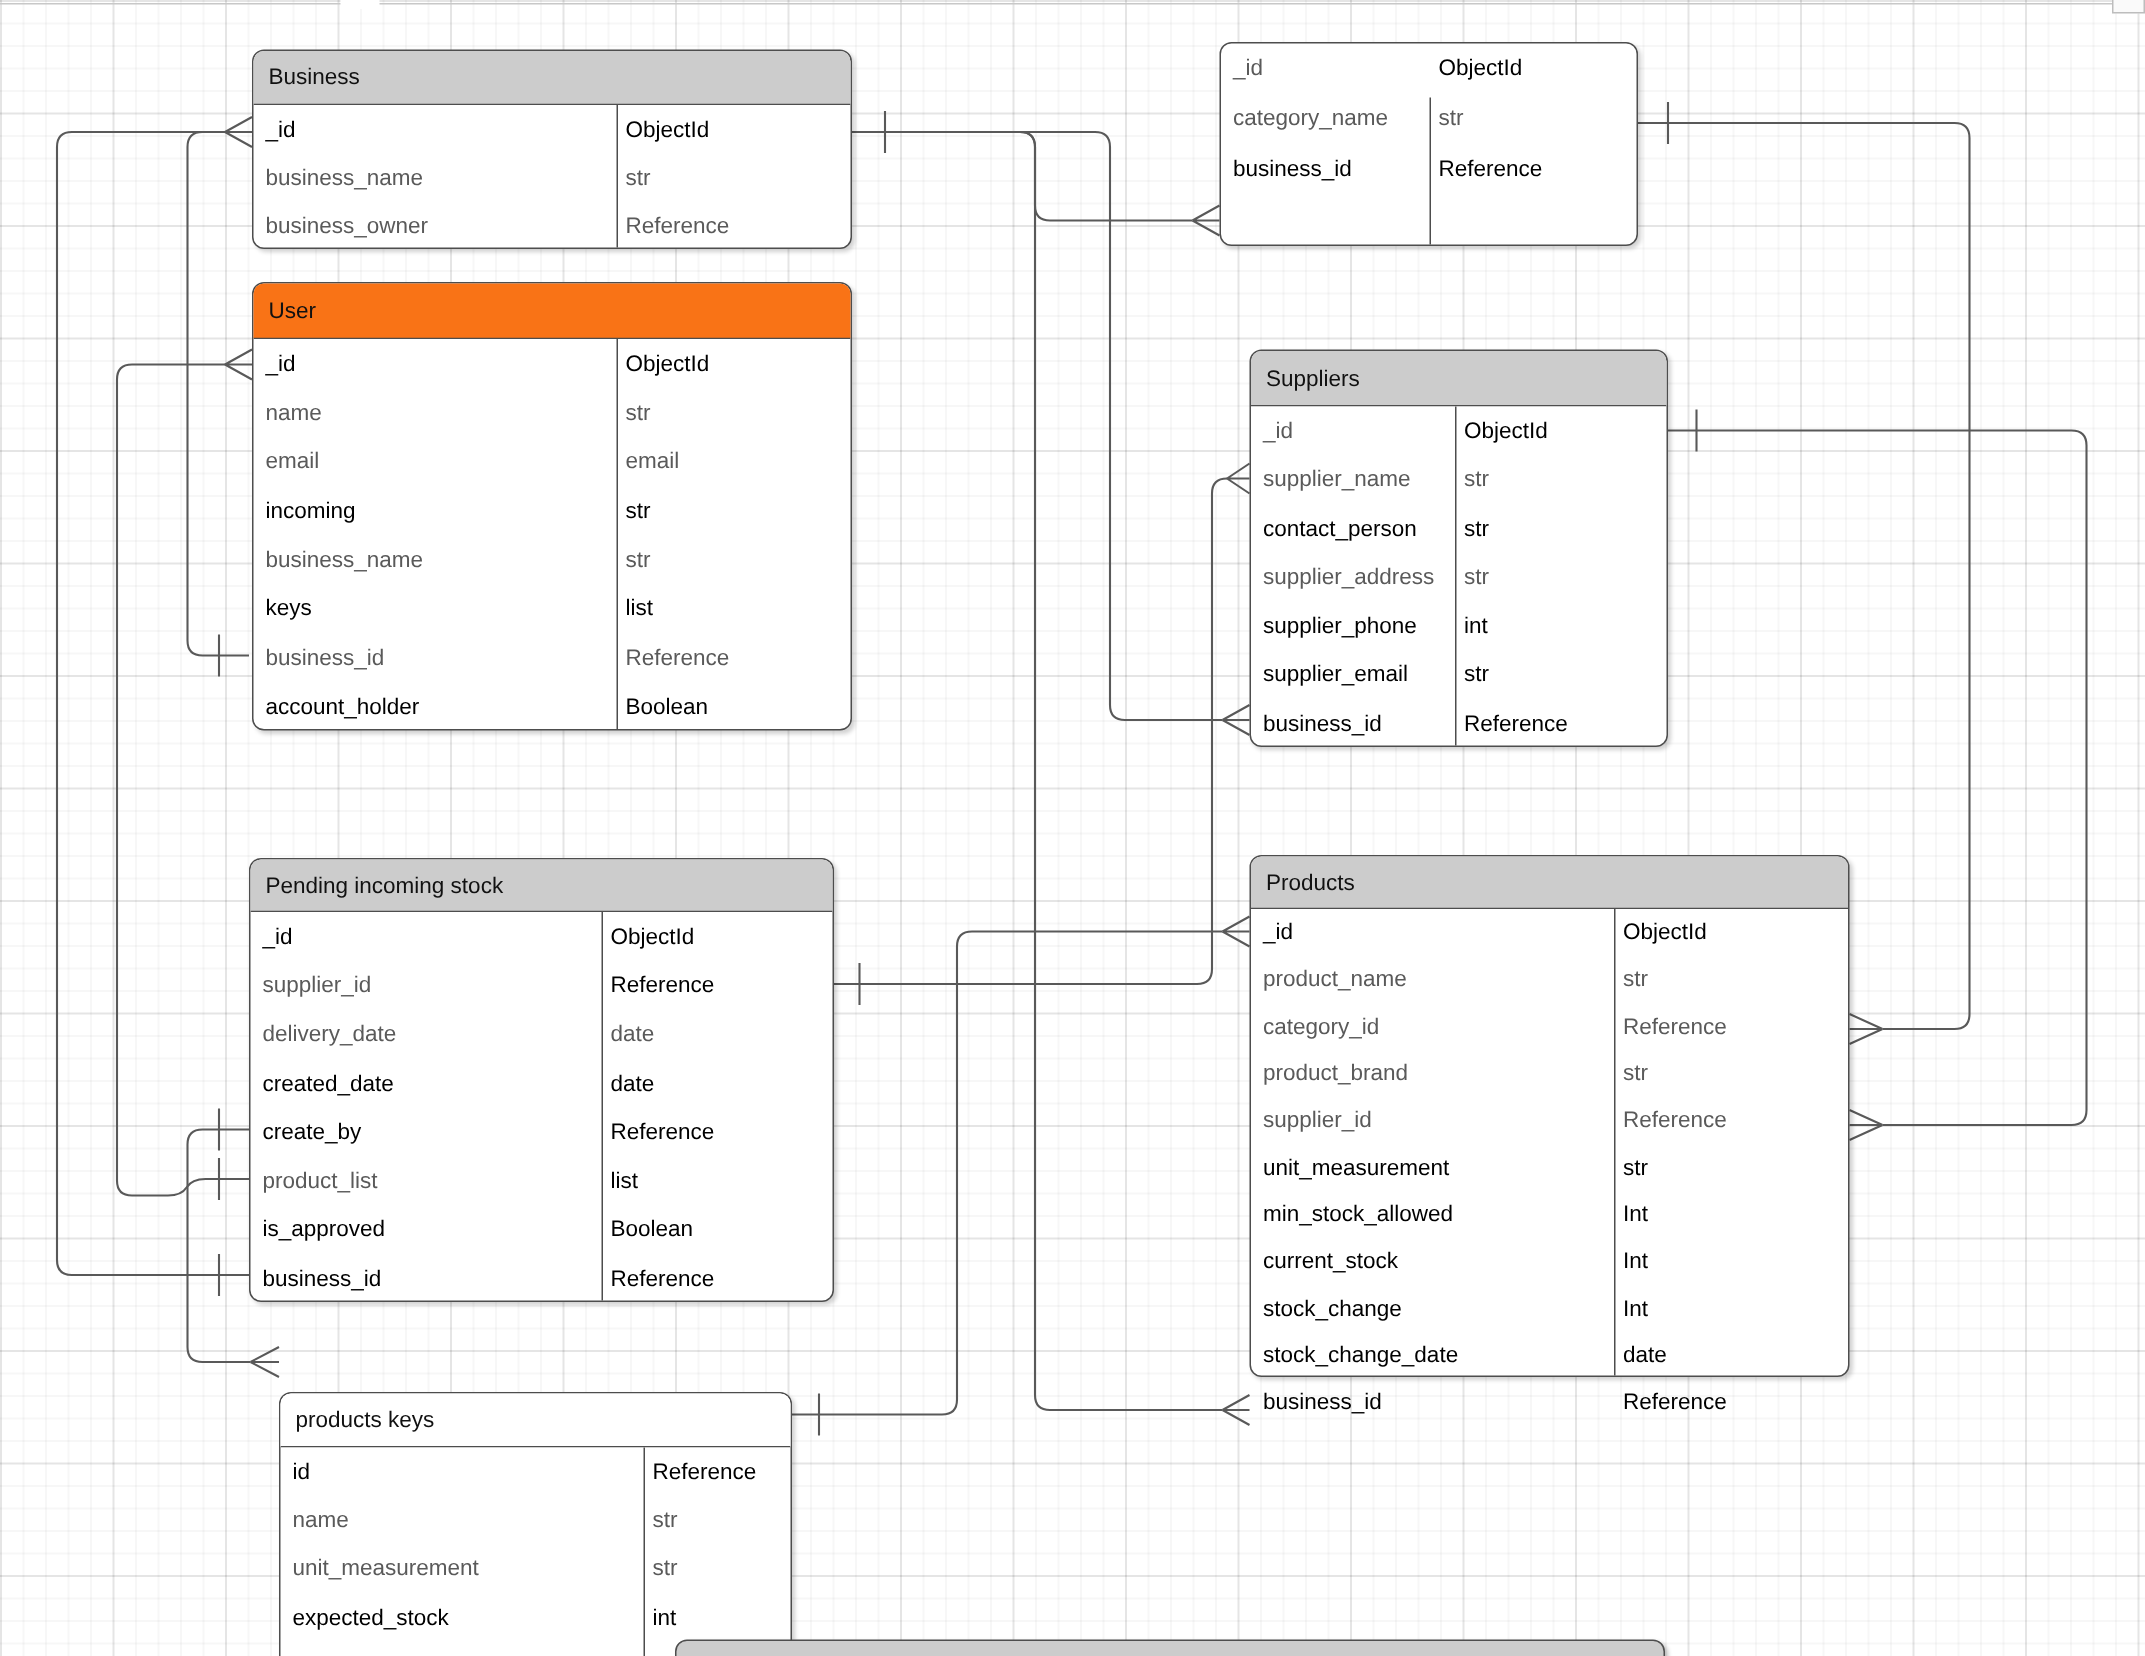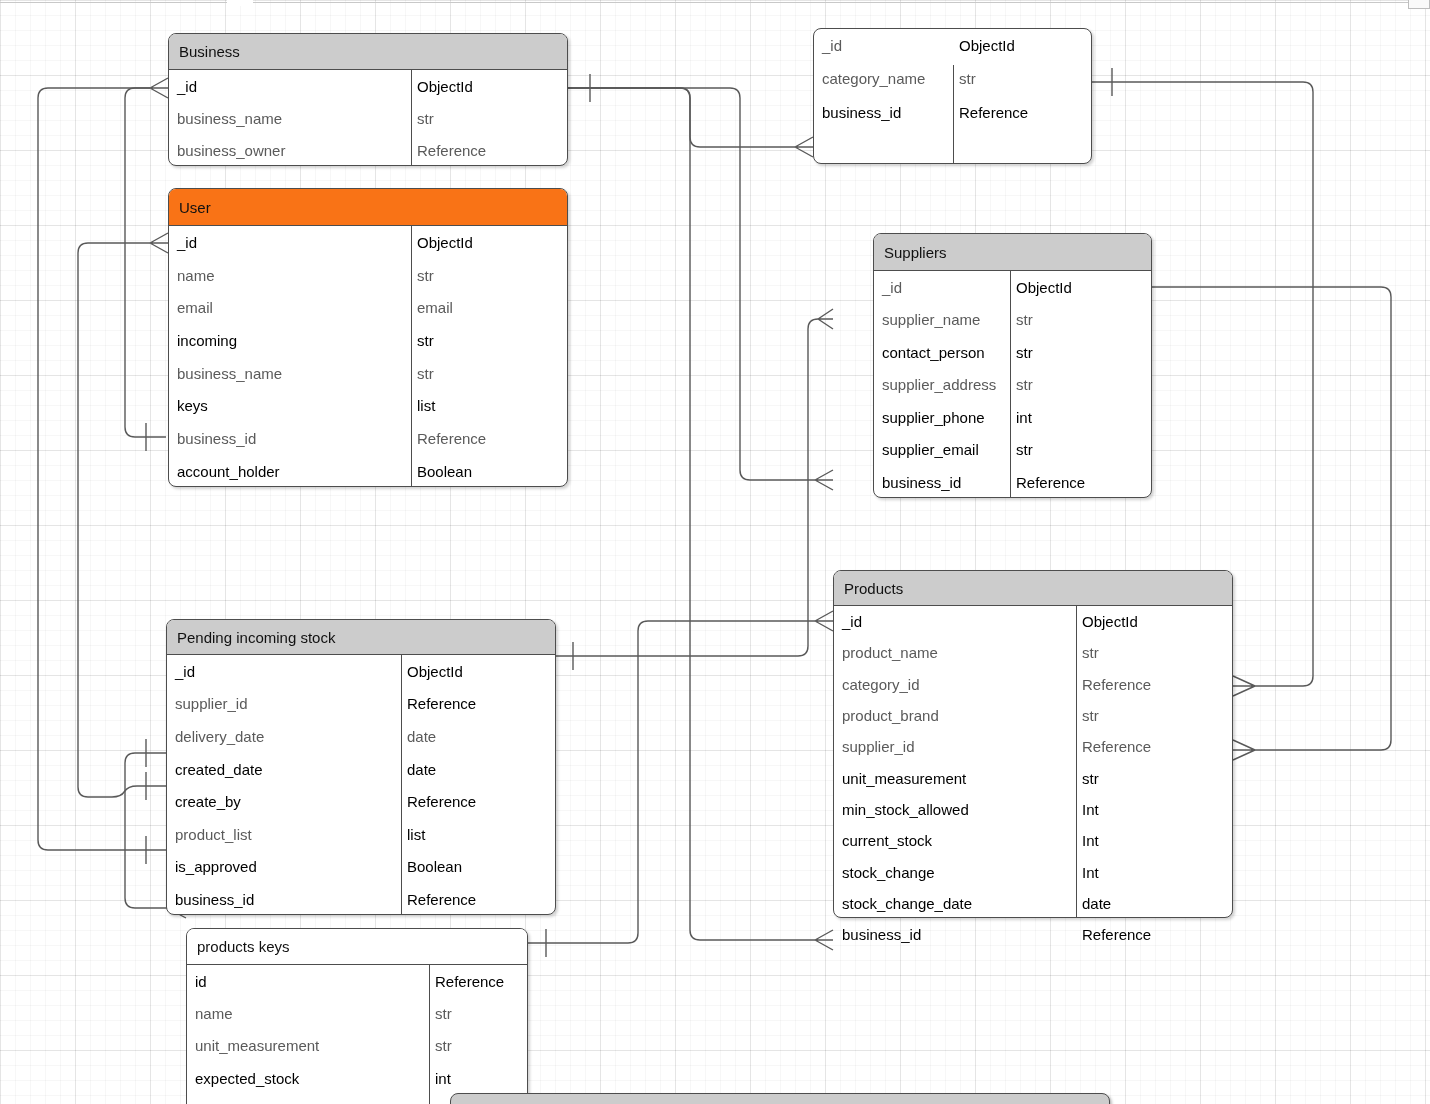--- a/index.html
+++ b/index.html
@@ -32,22 +32,22 @@
   .row{display:flex; height:var(--rh); align-items:center; font-size:15px; color:#000;}
   .cell{white-space:nowrap; overflow:visible;}
   .cell.name{width:var(--nw); padding-left:8px; box-sizing:border-box;}
   .cell.type{flex:1; padding-left:6px;}
   .cell.muted{color:#5a5a5a;}
   .vdiv{position:absolute; top:var(--hh); bottom:0; left:var(--nw); width:1px; background:#4d4d4d;}
 
   #t-business{left:168px; top:33px;  width:400px; height:133px; --hh:36px; --rh:32.3px; --nw:242px;}
   #t-user    {left:168px; top:188px; width:400px; height:299px; --hh:37px; --rh:32.7px; --nw:242px;}
   #t-category{left:813px; top:28px;  width:279px; height:136px; --hh:36px; --rh:33.3px; --nw:139px;}
-  #t-suppliers{left:833px; top:233px; width:279px; height:265px;margin-left:40px; --hh:37px; --rh:32.5px; --nw:136px;}
-  #t-pending {left:166px; top:572px; width:390px; height:296px;margin-top:47px; --hh:35px; --rh:32.6px; --nw:234px;}
+  #t-suppliers{left:833px; top:233px; width:279px; height:265px; --hh:37px; --rh:32.5px; --nw:136px;}
+  #t-pending {left:166px; top:572px; width:390px; height:296px; --hh:35px; --rh:32.6px; --nw:234px;}
   #t-products{left:833px; top:570px; width:400px; height:348px; --hh:35px; --rh:31.3px; --nw:242px;}
   #t-prodkeys{left:186px; top:928px; width:342px; height:198px; --hh:36px; --rh:32.4px; --nw:242px;}
 
   .partial-table{
     position:absolute; left:450px; top:1093px; width:660px; height:18px; z-index:2;
     background:#cccccc; border:1px solid #4d4d4d; border-radius:8px 8px 0 0;
     box-shadow:2px 2px 3px rgba(0,0,0,0.25); box-sizing:border-box;
   }
   .top-rule{position:absolute; left:0; top:2px; width:1430px; height:1px; background:#c8c8c8; z-index:0;}
   .top-rule-gap{position:absolute; left:227px; top:0; width:26px; height:6px; background:#ffffff; z-index:0;}

